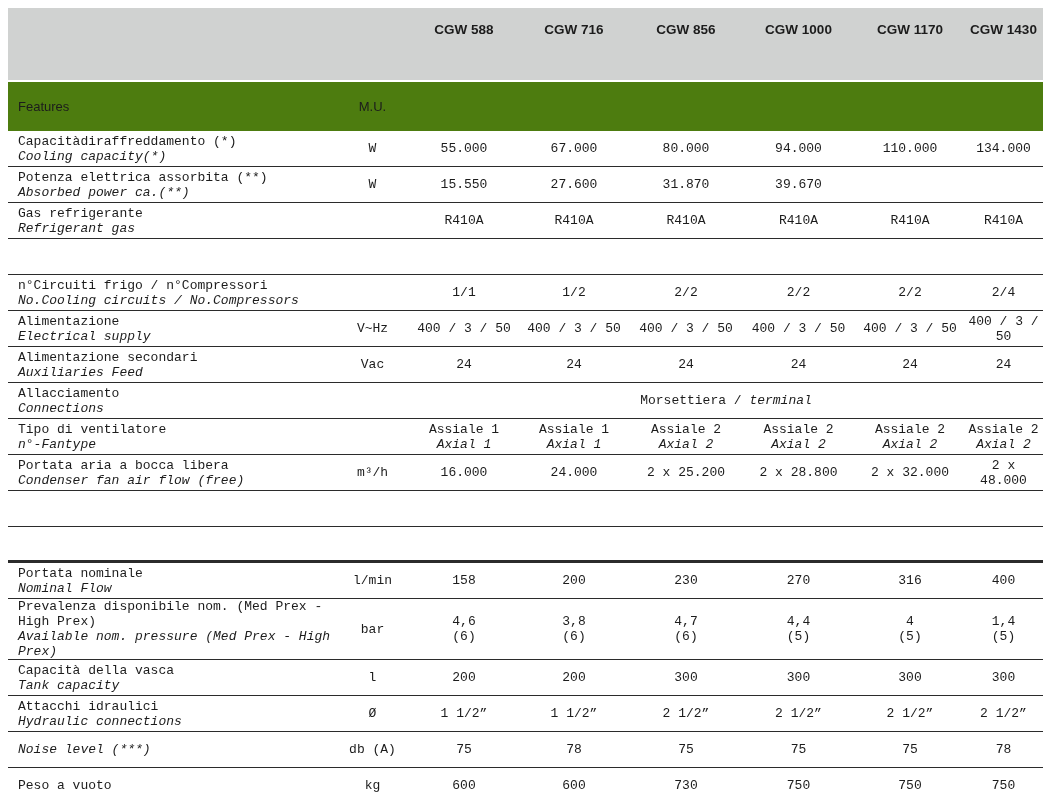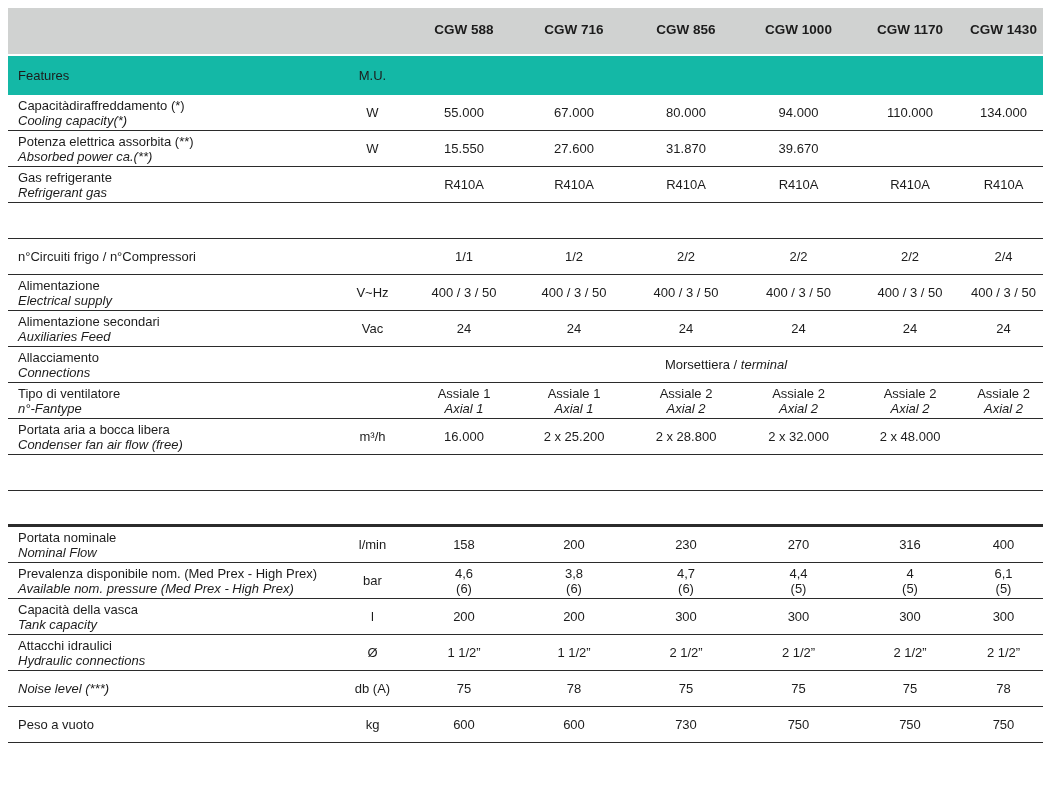--- a/index.html
+++ b/index.html
@@ -9,31 +9,31 @@
     font-size: 13px;
     color: #1c1c1c;
     overflow: hidden;
   }
   .sheet { padding: 8px 7px 0 8px; }
   .row {
     display: grid;
     grid-template-columns: 327px 75px 108px 112px 112px 113px 110px 77px;
   }
   
-  .band-top { background: #d0d2d1; height: 46px; }
-  .band-sub { background: #14b8a6; height: 39px; margin-top: 2px; }
+  .band-top { background: #d0d2d1; height: 72px; }
+  .band-sub { background: #4d7c0f; height: 49px; margin-top: 2px; }
   .cell { display: flex; flex-direction: column; justify-content: center; }
   .model {
     align-items: center; justify-content: flex-start;
     padding-top: 14px; font-weight: bold; font-size: 13.5px;
   }
   .flabel { padding-left: 10px; }
   .band-sub .mu { align-items: center; }
   
-  .spec { min-height: 36px; border-bottom: 1.5px solid #2b2b2b; }
+  .spec { min-height: 36px; border-bottom: 1.5px solid #2b2b2b; font-family: Liberation Mono, monospace; }
   .spacer { height: 36px; border-bottom: 1.5px solid #2b2b2b; }
   .spacer.thick { border-bottom-width: 3px; }
   .label { padding-left: 10px; line-height: 15px; }
   .label .en { font-style: italic; }
   .mu, .val { text-align: center; align-items: center; line-height: 15px; }
   .span6 { grid-column: span 6; text-align: right; }
   .dim2 { grid-column: span 2; }
   .dim4 { grid-column: span 4; }
   .dims .dim { border-left: 1.5px solid #2b2b2b; }
   .dims .dim:last-child { border-right: 1.5px solid #2b2b2b; }
@@ -101,20 +101,21 @@
         <div class="cell val">R410A</div>
         <div class="cell val">R410A</div>
         <div class="cell val">R410A</div>
         <div class="cell val">R410A</div>
         <div class="cell val">R410A</div>
       </div>
       <div class="row spacer"></div>
       <div class="row spec data">
         <div class="cell label">
           <div class="it">n°Circuiti frigo / n°Compressori</div>
+          <div class="en">No.Cooling circuits / No.Compressors</div>
         </div>
         <div class="cell mu"></div>
         <div class="cell val">1/1</div>
         <div class="cell val">1/2</div>
         <div class="cell val">2/2</div>
         <div class="cell val">2/2</div>
         <div class="cell val">2/2</div>
         <div class="cell val">2/4</div>
       </div>
       <div class="row spec data">
@@ -184,20 +185,21 @@
           <div class="l2 it2">Axial 2</div>
         </div>
       </div>
       <div class="row spec data">
         <div class="cell label">
           <div class="it">Portata aria a bocca libera</div>
           <div class="en">Condenser fan air flow (free)</div>
         </div>
         <div class="cell mu">m³/h</div>
         <div class="cell val">16.000</div>
+        <div class="cell val">24.000</div>
         <div class="cell val">2 x 25.200</div>
         <div class="cell val">2 x 28.800</div>
         <div class="cell val">2 x 32.000</div>
         <div class="cell val">2 x 48.000</div>
       </div>
       <div class="row spacer"></div>
       <div class="row spacer thick"></div>
       <div class="row spec data">
         <div class="cell label">
           <div class="it">Portata nominale</div>
@@ -231,21 +233,21 @@
         </div>
         <div class="cell val">
           <div class="l1">4,4</div>
           <div class="l2">(5)</div>
         </div>
         <div class="cell val">
           <div class="l1">4</div>
           <div class="l2">(5)</div>
         </div>
         <div class="cell val">
-          <div class="l1">6,1</div>
+          <div class="l1">1,4</div>
           <div class="l2">(5)</div>
         </div>
       </div>
       <div class="row spec data">
         <div class="cell label">
           <div class="it">Capacità della vasca</div>
           <div class="en">Tank capacity</div>
         </div>
         <div class="cell mu">l</div>
         <div class="cell val">200</div>

